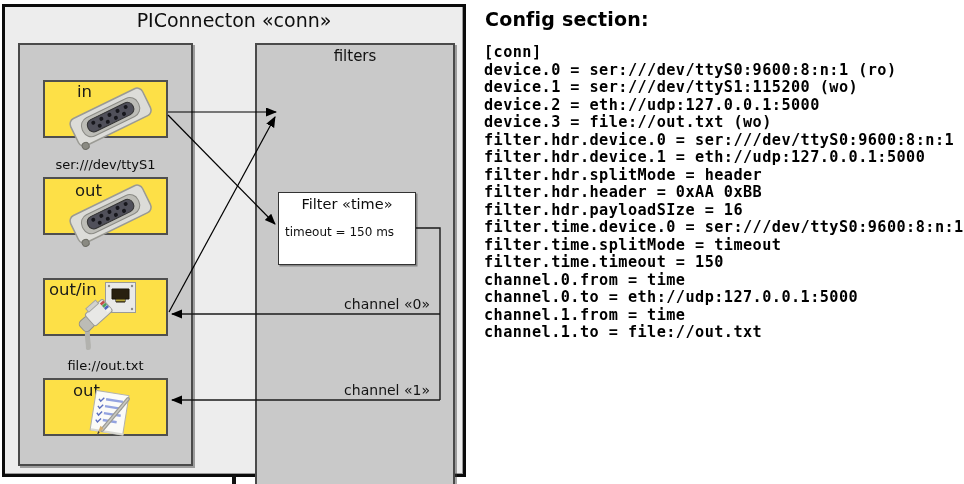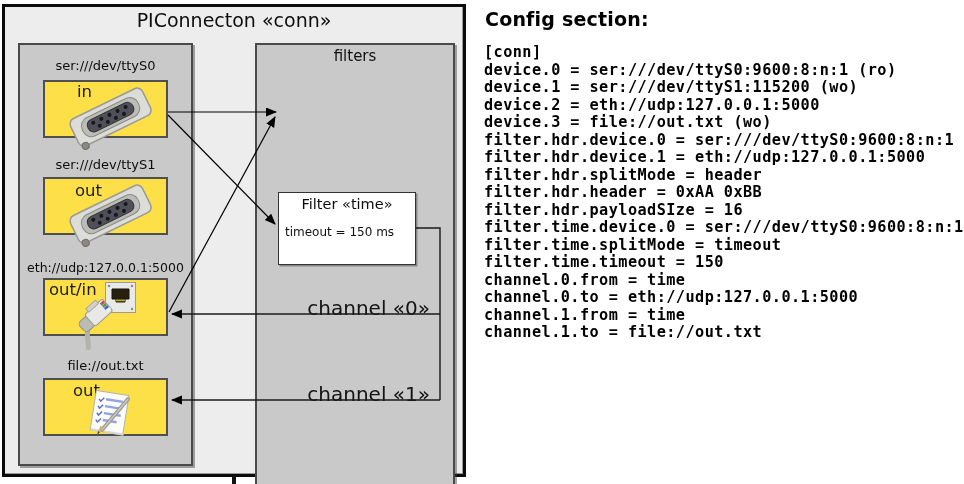--- a/index.html
+++ b/index.html
@@ -41,21 +41,21 @@
 
   .filters-title { left:0; top:2px; width:196px; text-align:center; font-size:15px; }
   .filter-box {
     left:21px; width:138px; height:73px;
     background:#ffffff; border:1.5px solid #333;
     box-shadow: 1.5px 1.5px 0 rgba(70,70,70,.5);
   }
   .filter-title { left:0; top:3px; width:100%; text-align:center; font-size:14.5px; color:#0d0d0d; }
   .filter-params { left:6px; font-size:12px; line-height:16.5px; color:#111; white-space:nowrap; }
 
-  .channel-label { right:23px; font-size:20px; color:#141414; white-space:nowrap;margin-left:45px; }
+  .channel-label { right:23px; font-size:14px; color:#141414; white-space:nowrap;margin-left:45px; }
 
   
   #wires { left:0; top:0; width:964px; height:484px; z-index:3; pointer-events:none; }
 
   
   .cfg-heading {
     left:485px; top:8px; font-family:"DejaVu Sans", sans-serif;
     font-weight:bold; font-size:19px; color:#000; letter-spacing:.2px;
   }
   .cfg-body {
@@ -70,21 +70,20 @@
 </head>
 <body>
 
 <div id="root">
 
   <div class="abs win-frame"></div>
   <div class="abs win-title">PIConnecton «conn»</div>
 
   <div id="devices-panel" class="abs panel">
 
-    <div class="abs dev-label" style="top:13px">ser:///dev/ttyS0</div>
     <div class="abs dev-box" style="top:35px">
       <span class="abs dir-text" style="left:32px; top:0">in</span>
       <svg class="abs" style="left:16px; top:12px" width="100" height="44" viewBox="0 0 100 44">
         <g transform="rotate(-26 50 24)">
           <rect x="10" y="8" width="80" height="30" rx="6" fill="#dcdcd8" stroke="#9a9a94" stroke-width="1.5"></rect>
           <rect x="19" y="13" width="62" height="20" rx="9" fill="#bdbdb7" stroke="#8b8b85"></rect>
           <rect x="25" y="16.5" width="50" height="13" rx="6" fill="#50505a" stroke="#333"></rect>
           <circle cx="32" cy="20.5" r="2" fill="#17171c"></circle>
             <circle cx="41" cy="20.5" r="2" fill="#17171c"></circle>
             <circle cx="50" cy="20.5" r="2" fill="#17171c"></circle>
@@ -114,21 +113,20 @@
             <circle cx="68" cy="20.5" r="2" fill="#17171c"></circle>
           <circle cx="36.5" cy="26" r="2" fill="#17171c"></circle>
             <circle cx="45.5" cy="26" r="2" fill="#17171c"></circle>
             <circle cx="54.5" cy="26" r="2" fill="#17171c"></circle>
             <circle cx="63.5" cy="26" r="2" fill="#17171c"></circle>
           <circle cx="15" cy="38" r="3.5" fill="#8a8a82" stroke="#6e6e66"></circle>
         </g>
       </svg>
     </div>
 
-    <div class="abs dev-label small" style="top:215px">eth://udp:127.0.0.1:5000</div>
     <div class="abs dev-box" style="top:233px">
       <span class="abs dir-text" style="left:4px; top:0">out/in</span>
       <svg class="abs" style="left:60px; top:2px" width="31" height="31" viewBox="0 0 31 31">
         <rect x="0.5" y="0.5" width="30" height="30" fill="#e9e9e7" stroke="#9b9b97"></rect>
         <circle cx="4" cy="4" r="1.2" fill="#8a8a86"></circle>
           <circle cx="27" cy="4" r="1.2" fill="#8a8a86"></circle>
         <circle cx="4" cy="27" r="1.2" fill="#8a8a86"></circle>
           <circle cx="27" cy="27" r="1.2" fill="#8a8a86"></circle>
         <path d="M7,7 h17 v10 h-4 v3 h-9 v-3 h-4 z" fill="#28200f" stroke="#1a1408"></path>
         <rect x="11" y="17.5" width="9" height="1.8" fill="#b3a43a"></rect>

